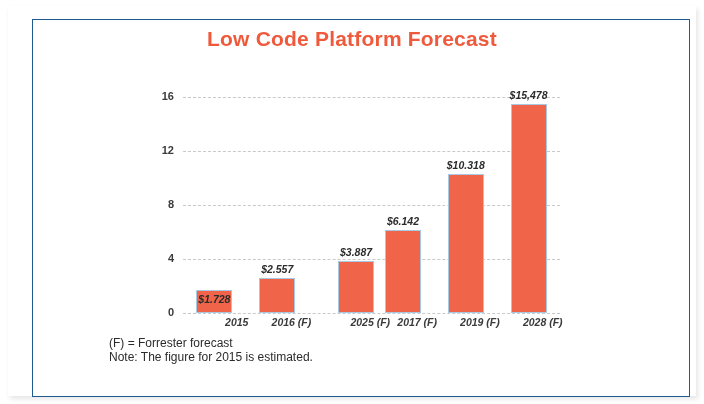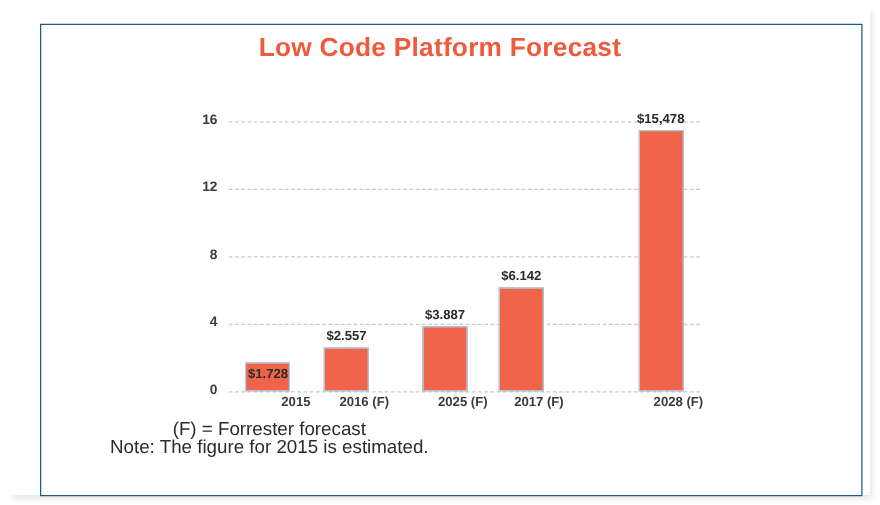--- a/index.html
+++ b/index.html
@@ -74,20 +74,21 @@
     font-size: 11px;
     font-weight: bold;
     color: #3b3b3b;
   }
 
   
   .bar-group {
     position: absolute;
     bottom: 0;
     width: 40px;
+    font-style: italic;
   }
   .bar {
     position: absolute;
     bottom: 0;
     left: 2px;
     width: 36px;
     background: #F0654A;
     border: 1px solid #a9c9e2;
     box-sizing: border-box;
   }
@@ -109,26 +110,25 @@
     text-align: right;
     font-size: 10.5px;
     font-weight: bold;
     color: #3b3b3b;
     white-space: nowrap;
   }
 
   
   #footnotes {
     position: absolute;
-    left: 88px;
+    left: 109px;
     top: 337px;
-    font-size: 15px;
+    font-size: 12px;
     color: #2b2b2b;
     line-height: 13.5px;
-    text-align: center;
   }
   #footnotes div { white-space: nowrap; }
 </style>
 </head>
 <body>
 
 <div id="page-frame">
   <div id="outer-shadow">
     <div id="blue-border" style="border-color: rgb(31, 91, 143);"></div>
   </div>
@@ -155,24 +155,29 @@
       <div class="bar-group" style="left: 74.25px; height: 216px;">
         <div class="bar" style="height: 34.5195px; background: rgb(240, 101, 74); border-color: rgb(169, 201, 226);"></div>
         <div class="bar-value" style="bottom: 37.5195px;">$2.557</div>
         <div class="bar-cat">2016 (F)</div>
       </div>
       <div class="bar-group" style="left: 137.083px; height: 216px; margin-left: 16px;">
         <div class="bar" style="height: 52.4745px; background: rgb(240, 101, 74); border-color: rgb(169, 201, 226);"></div>
         <div class="bar-value" style="bottom: 55.4745px;">$3.887</div>
         <div class="bar-cat">2025 (F)</div>
       </div>
-      <div class="bar-group" style="left: 214px; height: 216px;">
+      <div class="bar-group" style="left: 200px; height: 216px;">
         <div class="bar" style="height: 82.917px; background: rgb(240, 101, 74); border-color: rgb(169, 201, 226);"></div>
         <div class="bar-value" style="bottom: 85.917px;">$6.142</div>
         <div class="bar-cat">2017 (F)</div>
+      </div>
+      <div class="bar-group" style="left: 262.75px; height: 216px;">
+        <div class="bar" style="height: 139.293px; background: rgb(240, 101, 74); border-color: rgb(169, 201, 226);"></div>
+        <div class="bar-value" style="bottom: 142.293px;">$10.318</div>
+        <div class="bar-cat">2019 (F)</div>
       </div>
       <div class="bar-group" style="left: 325.583px; height: 216px;">
         <div class="bar" style="height: 208.953px; background: rgb(240, 101, 74); border-color: rgb(169, 201, 226);"></div>
         <div class="bar-value" style="bottom: 211.953px;">$15,478</div>
         <div class="bar-cat">2028 (F)</div>
       </div>
     </div>
 
   <div id="footnotes">
     <div>(F) = Forrester forecast</div>

